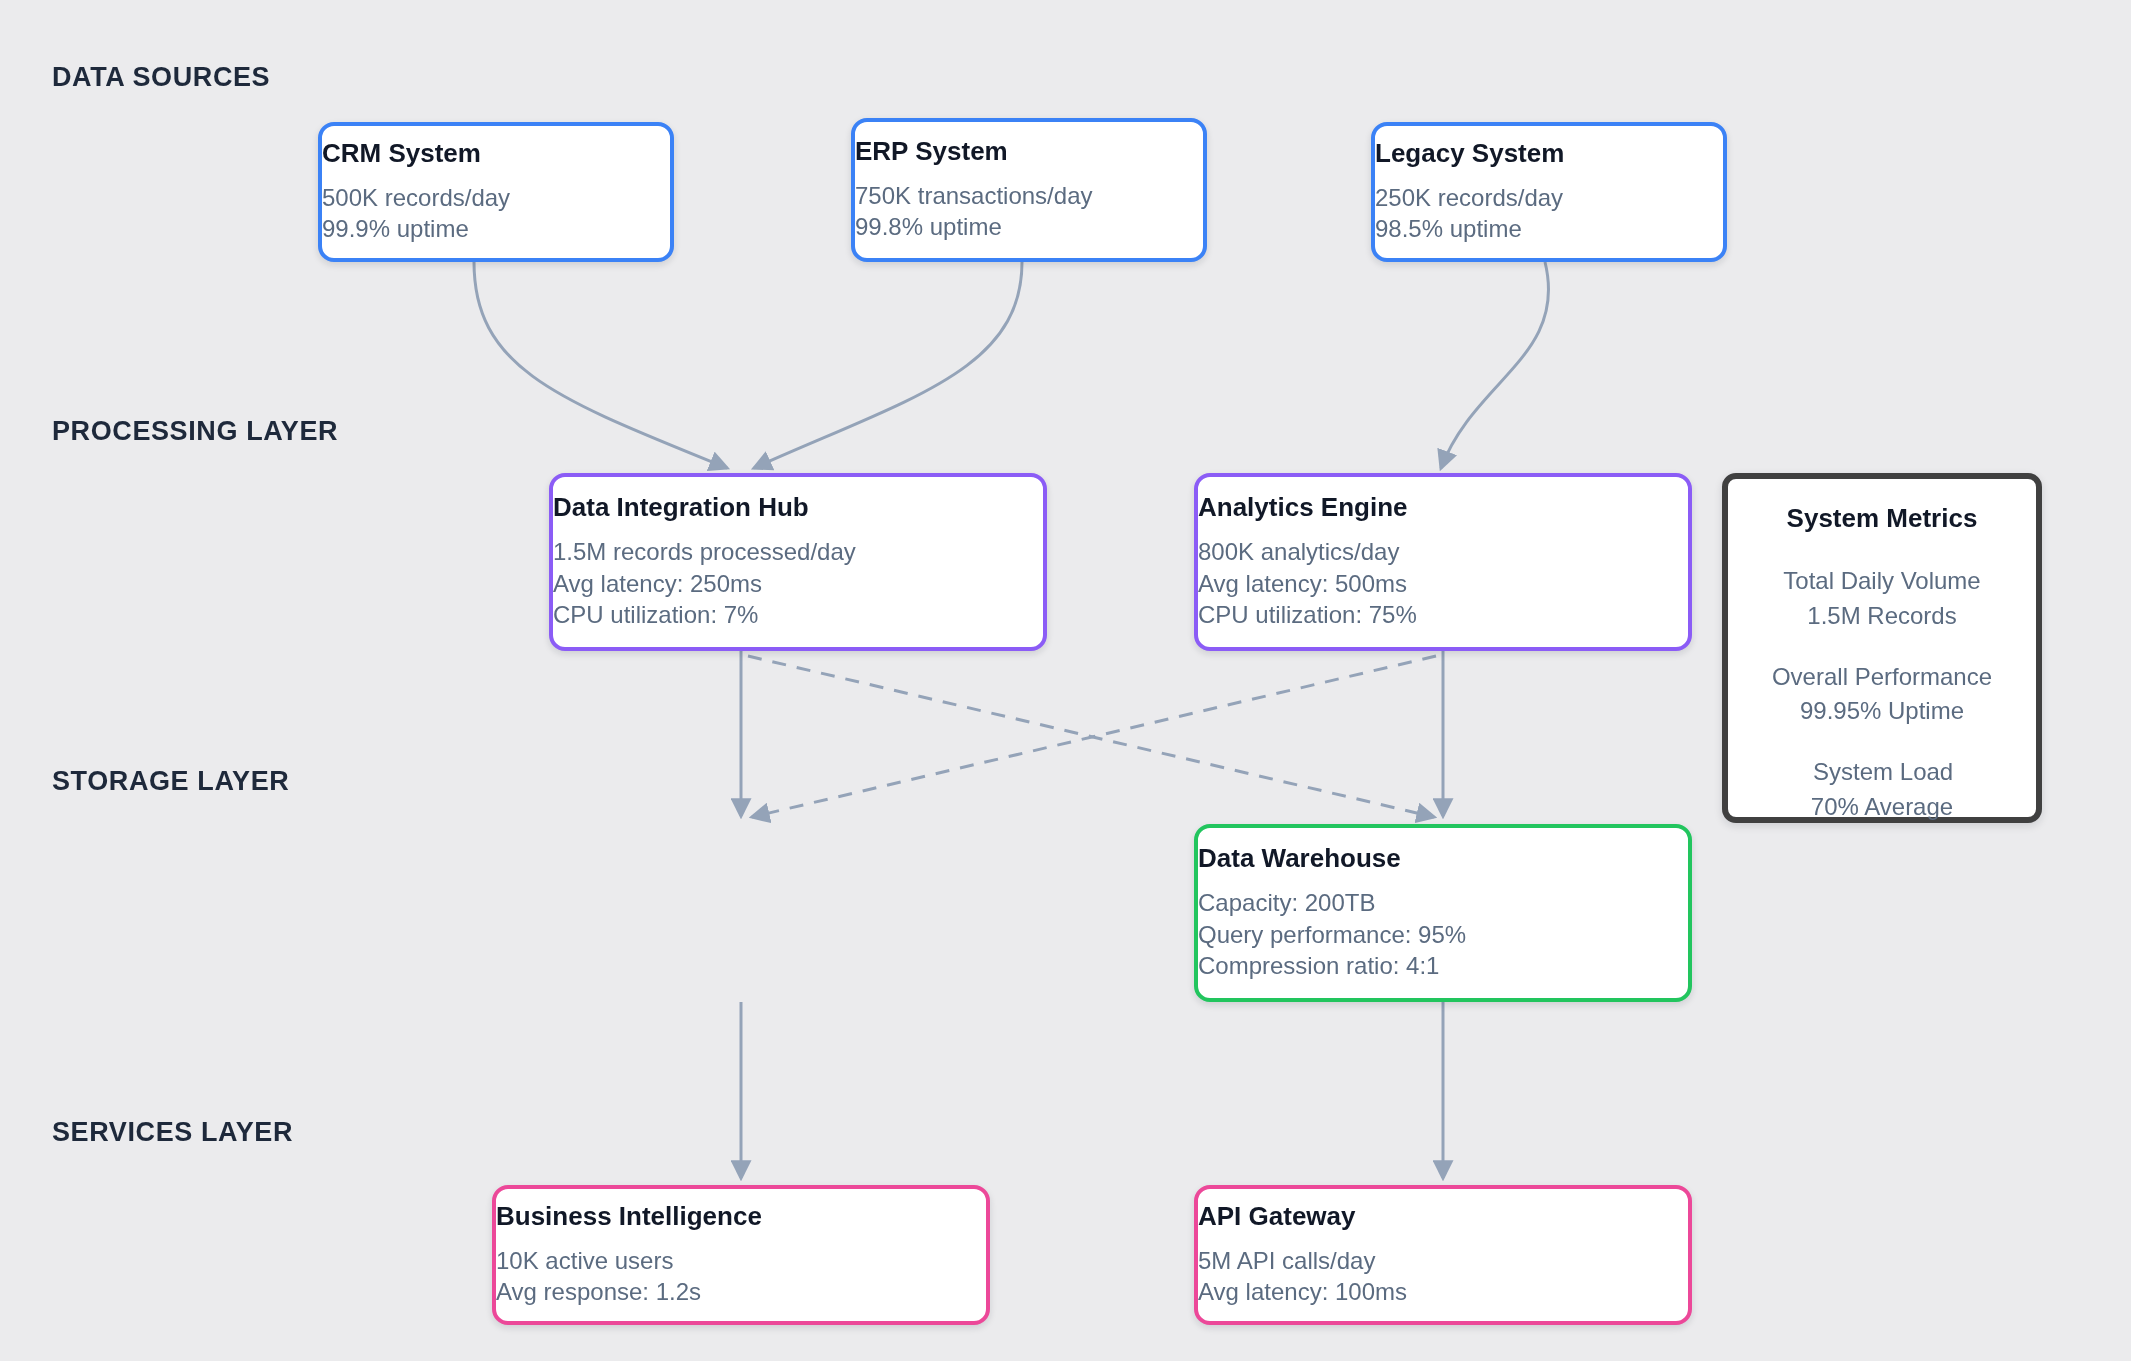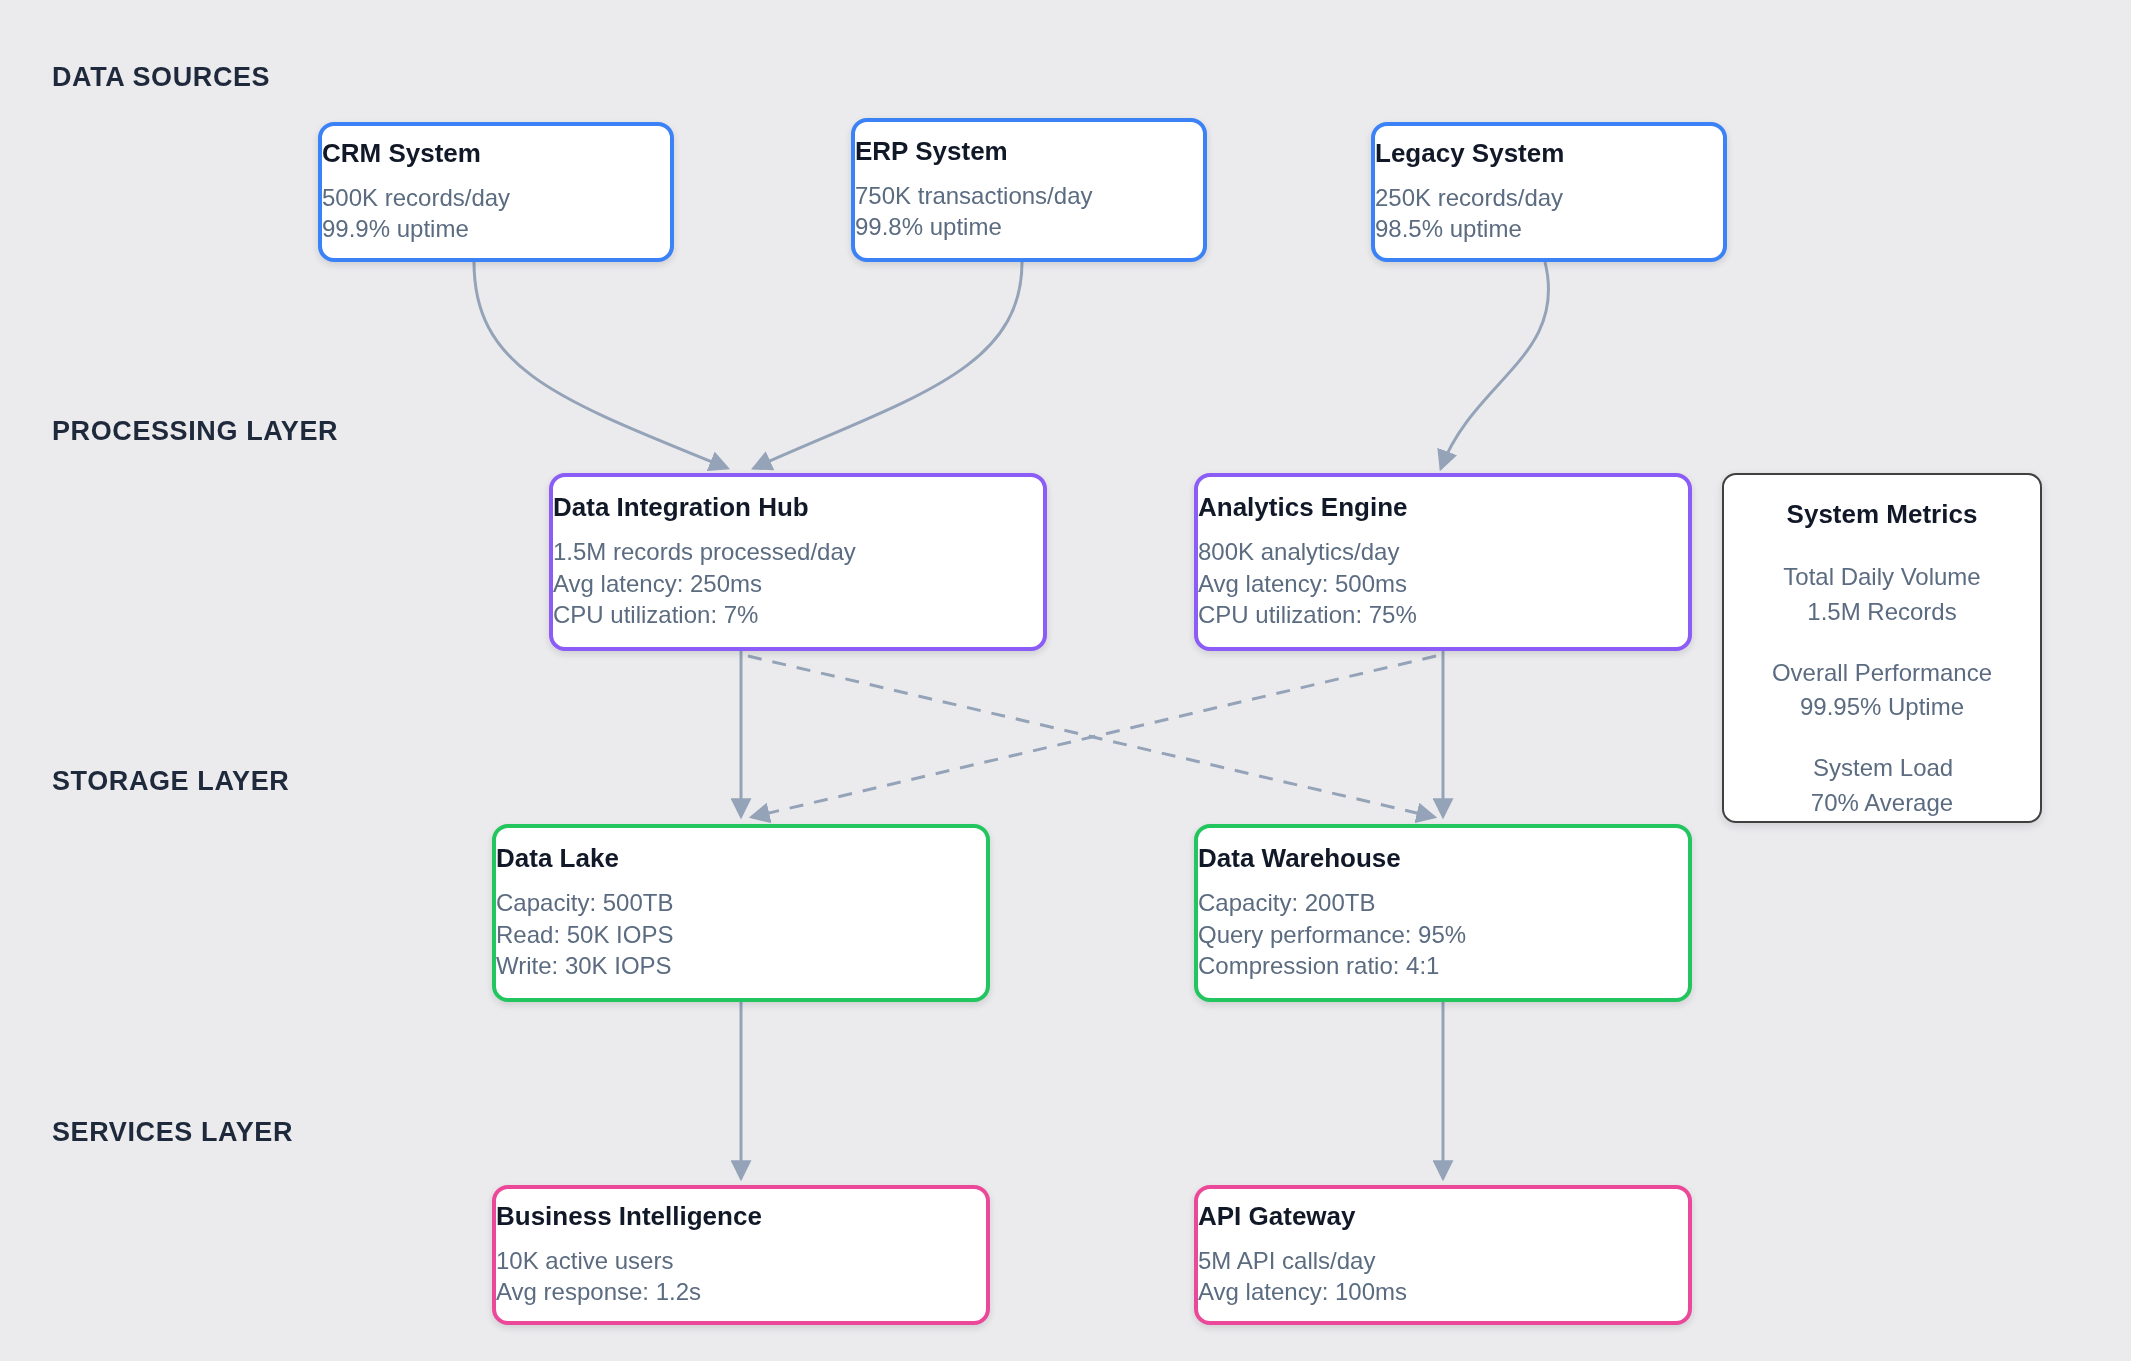--- a/index.html
+++ b/index.html
@@ -48,21 +48,21 @@
   }
 
   .node.source{border:4px solid #3b82f6;}
   .node.process{border:4px solid #8b5cf6;}
   .node.storage{border:4px solid #22c55e;}
   .node.service{border:4px solid #ec4899;}
 
   .panel{
     position:absolute;
     background:#ffffff;
-    border:2px solid #404040;
+    border:6px solid #404040;
     border-radius:14px;
     box-sizing:border-box;
     box-shadow:0 3px 8px rgba(15,23,42,0.13);
     display:flex;
     flex-direction:column;
     align-items:center;
     text-align:center;
     padding-top:24px;
   }
   .panel .panel-title{
@@ -162,26 +162,20 @@
     <div class="stat">
       <div class="stat-label">Overall Performance</div>
       <div class="stat-value">99.95% Uptime</div>
     </div>
     <div class="stat">
       <div class="stat-label">System Load</div>
       <div class="stat-value">70% Average</div>
     </div>
   </div>
 
-  <div class="node storage" style="left:492px;top:824px;width:498px;height:178px;">
-    <div class="title">Data Lake</div>
-    <div class="metric">Capacity: 500TB</div>
-    <div class="metric">Read: 50K IOPS</div>
-    <div class="metric">Write: 30K IOPS</div>
-  </div>
 
   <div class="node storage" style="left:1194px;top:824px;width:498px;height:178px;">
     <div class="title">Data Warehouse</div>
     <div class="metric">Capacity: 200TB</div>
     <div class="metric">Query performance: 95%</div>
     <div class="metric">Compression ratio: 4:1</div>
   </div>
 
   <div class="node service" style="left:492px;top:1185px;width:498px;height:140px;">
     <div class="title">Business Intelligence</div>

